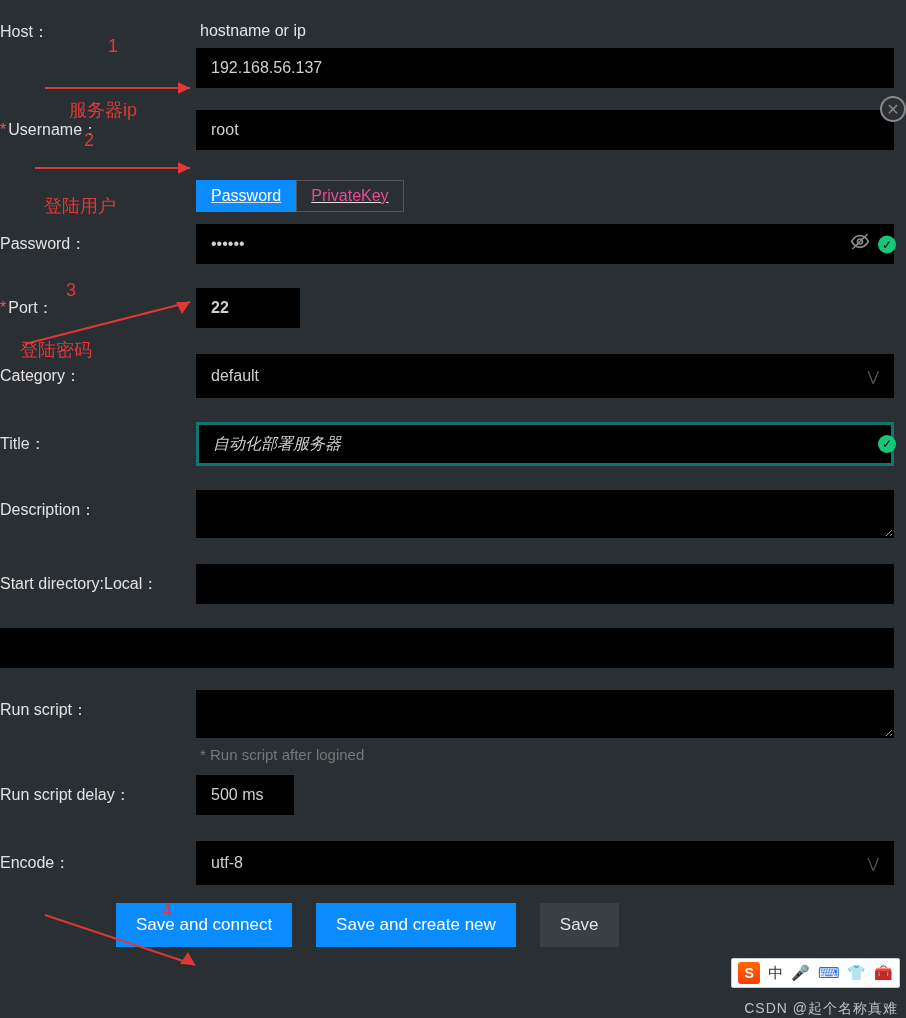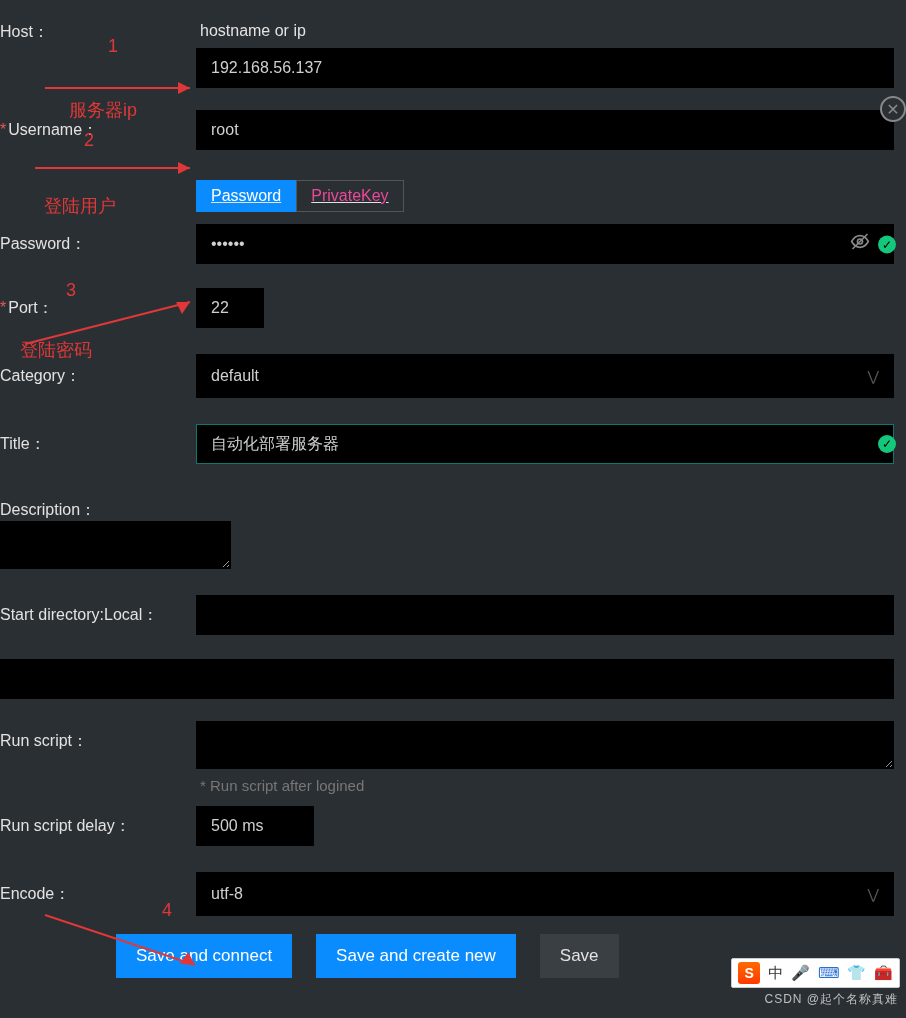--- a/index.html
+++ b/index.html
@@ -42,22 +42,22 @@
   input.text, .select, textarea.text {
     width: 100%;
     background: #000;
     border: 1px solid #000;
     color: #d0d0d0;
     padding: 10px 14px;
     font-size: 16px;
     font-family: inherit;
     outline: none;
   }
-  input.text.short { width: 68px; }
-  input.text.focused { border: 1px solid #0f766e; }
+  input.text.short { width: 104px; font-weight: bold; }
+  input.text.focused { border: 3px solid #0f766e; font-style: italic; }
   textarea.text { resize: both; height: 48px; min-height: 44px; }
   .select {
     display: flex;
     align-items: center;
     justify-content: space-between;
     height: 44px;
     cursor: pointer;
   }
   .chev { color: #555; font-size: 14px; }
   .tabs { display: flex; text-decoration: underline; }
@@ -151,23 +151,23 @@
     font-size: 15px;
   }
   .ime-logo {
     width: 22px; height: 22px; background: linear-gradient(#ff6a00,#ff3a00);
     color: #fff; font-weight: bold; display:flex;align-items:center;justify-content:center;
     border-radius: 3px; font-size: 14px;
   }
   .ime-item { color: #2a6fd6; }
   .watermark {
     position: absolute;
-    right: 8px; bottom: 10px;
+    right: 8px; bottom: 0;
     color: #d8d8d8;
-    font-size: 12px;
+    font-size: 14px;
     letter-spacing: 1px;
     opacity: 0.85;
   }
 </style>
 </head>
 <body>
 
 <div class="form">
 
   <div class="row" style="align-items:flex-start; margin-bottom:0;">
@@ -244,21 +244,21 @@
     <div class="field-col pwd-wrap">
       <input class="text focused" type="text" style="padding-right: 40px;" value="自动化部署服务器">
       <div class="pwd-icons">
         <span class="check-circle">✓</span>
       </div>
     </div>
   </div>
 
   <div style="height:14px;"></div>
 
-  <div class="row" style="align-items:flex-start;flex-direction:column;">
+  <div class="row" style="align-items:flex-start;">
     <div class="label-col" style="padding-top:10px;">Description：</div>
     <div class="field-col">
       <textarea class="text" style=""></textarea>
     </div>
   </div>
 
   <div style="height:10px;"></div>
 
   <div class="row">
     <div class="label-col">Start directory:Local：</div>
@@ -281,21 +281,21 @@
     <div class="label-col" style="padding-top:10px;">Run script：</div>
     <div class="field-col">
       <textarea class="text" style=""></textarea>
       <div class="hint">* Run script after logined</div>
     </div>
   </div>
 
   <div class="row">
     <div class="label-col">Run script delay：</div>
     <div class="field-col">
-      <input class="text" style="width: 118px;" type="text" value="500 ms">
+      <input class="text" style="width: 98px;" type="text" value="500 ms">
     </div>
   </div>
 
   <div style="height:14px;"></div>
 
   <div class="row">
     <div class="label-col">Encode：</div>
     <div class="field-col">
       <div class="select">
         <span>utf-8</span>

